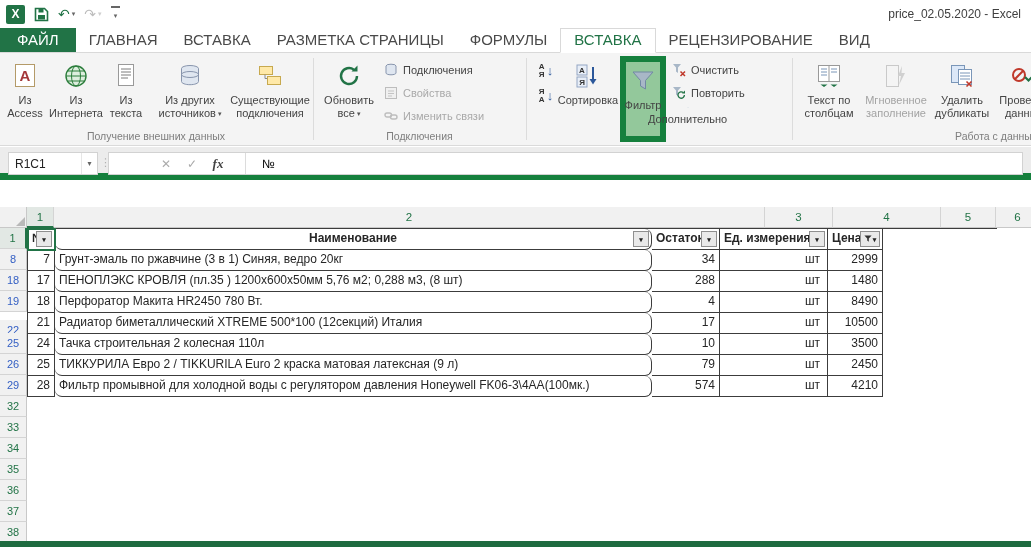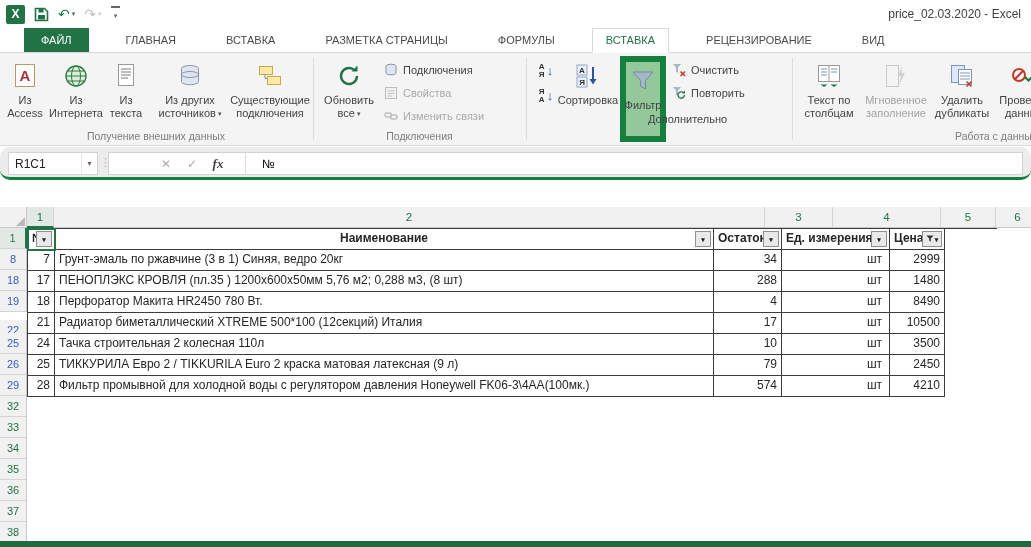--- a/index.html
+++ b/index.html
@@ -15,42 +15,42 @@
   .qbtn{display:flex;align-items:center;gap:1px;color:#217346;font-size:14px;line-height:14px;cursor:default;}
   .qbtn .dd{font-size:7px;color:#666;margin-left:1px;}
   .qbtn.dis{color:#bdbdbd;} .qbtn.dis .dd{color:#cfcfcf;}
   .qmore{display:flex;flex-direction:column;align-items:center;gap:0;}
   .qmore .qbar{width:9px;height:2px;background:#666;margin-bottom:1px;}
   .qmore .dd{font-size:7px;color:#666;}
   #wintitle{position:absolute;right:10px;top:0;height:28px;line-height:28px;font-size:12px;color:#404040;}
 
   
   #tabs{left:0;top:28px;width:1031px;height:25px;background:#fff;border-bottom:1px solid #d9d9d9;display:flex;align-items:stretch;}
-  .tab{padding:0 13px;line-height:24px;font-size:11px;color:#4a4a4a;white-space:nowrap;cursor:default;margin-left:24px;}
+  .tab{padding:0 13px;line-height:24px;font-size:15px;color:#4a4a4a;white-space:nowrap;cursor:default;}
   .tab.file{background:#217346;color:#fff;padding:0 17px;}
   .tab.active{color:#217346;background:#fff;border:1px solid #d9d9d9;border-bottom:1px solid #fff;margin-bottom:-1px;line-height:22px;}
 
   
   #ribbon{left:0;top:53px;width:1031px;height:93px;background:#f4f4f4;border-bottom:1px solid #dadada;}
   .gsep{position:absolute;top:5px;height:82px;width:1px;background:#dcdcdc;}
   .glabel{position:absolute;bottom:3px;font-size:10.5px;color:#7e7e7e;text-align:center;white-space:nowrap;overflow:hidden;}
   .rbtn{position:absolute;top:3px;height:86px;display:flex;flex-direction:column;align-items:center;text-align:center;font-size:11px;color:#444;line-height:13px;padding-top:5px;cursor:default;}
   .rbtn .ric{height:30px;display:flex;align-items:center;justify-content:center;margin-bottom:3px;}
   .rbtn.active{background:#93c89b;border:6px solid #15803d;padding-top:4px;}
   .rbtn.dis{color:#a3a3a3;}
   .l2wrap{display:flex;align-items:center;gap:2px;}
   .dd{font-size:7px;color:#555;}
   .sbtn{position:absolute;height:18px;display:flex;align-items:center;gap:5px;font-size:11px;color:#444;white-space:nowrap;cursor:default;}
   .sbtn.dis{color:#a9a9a9;}
   .sortbtn{position:absolute;width:26px;height:23px;display:flex;align-items:center;justify-content:center;gap:2px;cursor:default;}
   .sortletters{display:flex;flex-direction:column;font-size:8px;font-weight:bold;color:#333;line-height:8px;}
   .sortarrow{font-size:13px;color:#2b579a;font-weight:bold;line-height:13px;}
 
   
-  #fbar{left:0;top:147px;width:1031px;height:33px;background:#ececec;border-bottom:3px solid #15803d;border-radius:10px;}
+  #fbar{left:0;top:147px;width:1031px;height:33px;background:#ececec;border-bottom:7px solid #15803d;}
   #namebox{position:absolute;left:8px;top:5px;width:90px;height:23px;background:#fff;border:1px solid #d2d2d2;display:flex;align-items:center;}
   #namebox .nbtext{flex:1;padding-left:6px;font-size:12px;color:#222;}
   #namebox .nbdd{width:16px;height:100%;display:flex;align-items:center;justify-content:center;font-size:8px;color:#666;border-left:1px solid #e6e6e6;}
   .fhandle{position:absolute;left:100px;top:9px;color:#b0b0b0;font-size:11px;}
   #fwrap{position:absolute;left:108px;top:5px;width:915px;height:23px;background:#fff;border:1px solid #d2d2d2;display:flex;align-items:center;}
   .fxsp{width:44px;}
   .fxb{width:26px;text-align:center;font-size:12px;color:#555;cursor:default;}
   .fxb.dis{color:#ababab;}
   .fxb.fx{font-family:"Liberation Serif",serif;font-style:italic;font-weight:bold;font-size:13px;color:#444;}
   .fdiv{width:1px;height:100%;background:#dcdcdc;margin:0 0 0 14px;}
@@ -62,21 +62,21 @@
   .rowh{position:absolute;left:0;width:27px;height:21px;background:#f1f1f1;border-right:1px solid #c8c8c8;border-bottom:1px solid #d4d4d4;font-size:11px;color:#217346;display:flex;align-items:center;justify-content:center;cursor:default;}
   .rowh.blue{color:#3560c4;}
   .rowh.sel{background:#e2e8e4;border-right:2px solid #217346;}
   #corner{position:absolute;left:0;top:207px;width:27px;height:21px;background:#f1f1f1;border-right:1px solid #c8c8c8;border-bottom:1px solid #c8c8c8;}
   #corner .tri{position:absolute;right:1px;bottom:1px;width:0;height:0;border-left:9px solid transparent;border-bottom:9px solid #b9b9b9;}
 
   
   #tbl{position:absolute;left:27px;top:228px;width:970px;border-top:1px solid #3c3c3c;border-left:1px solid #3c3c3c;background:#fff;}
   .trow{display:flex;height:21px;}
   .tc{border-right:1px solid #3c3c3c;border-bottom:1px solid #3c3c3c;height:21px;line-height:19px;font-size:12px;white-space:nowrap;overflow:hidden;position:relative;cursor:default;}
-  .w1{width:27px;}.w2{width:659px;}.w3{width:68px;}.w4{width:108px;}.w5{width:55px;}
+  .w1{width:27px;}.w2{width:597px;border-radius:7px;}.w3{width:68px;}.w4{width:108px;}.w5{width:55px;}
   .th{font-weight:bold;}
   .thc{text-align:center;}
   .al{padding-left:4px;}
   .ar{text-align:right;padding-right:4px;}
   .aru{text-align:right;padding-right:7px;}
   .fbtn{position:absolute;right:2px;top:2px;width:16px;height:16px;background:#e9e9e9;border:1px solid #8f8f8f;display:flex;align-items:center;justify-content:center;gap:1px;font-size:7px;color:#222;line-height:1;cursor:default;}
   .fbtn.wide{width:20px;}
   #selcell{position:absolute;left:27px;top:228px;width:29px;height:23px;border:2px solid #217346;pointer-events:none;z-index:6;}
 
   #statusbar{left:0;top:541px;width:1031px;height:6px;background:#1e6b40;}
@@ -102,21 +102,21 @@
         </span>
       <span class="qbtn dis">
           <span>↷</span>
           <span class="dd">▾</span>
         </span>
       <span class="qbtn qmore">
           <span class="qbar"></span>
           <span class="dd">▾</span>
         </span>
     </div>
-    <div id="wintitle">price_02.03.2020 - Excel</div>
+    <div id="wintitle">price_02.05.2020 - Excel</div>
   </div>
 
   <div id="tabs" class="ab">
     <div class="tab file">ФАЙЛ</div>
     <div class="tab">ГЛАВНАЯ</div>
     <div class="tab">ВСТАВКА</div>
     <div class="tab">РАЗМЕТКА СТРАНИЦЫ</div>
     <div class="tab">ФОРМУЛЫ</div>
     <div class="tab active">ВСТАВКА</div>
     <div class="tab">РЕЦЕНЗИРОВАНИЕ</div>

